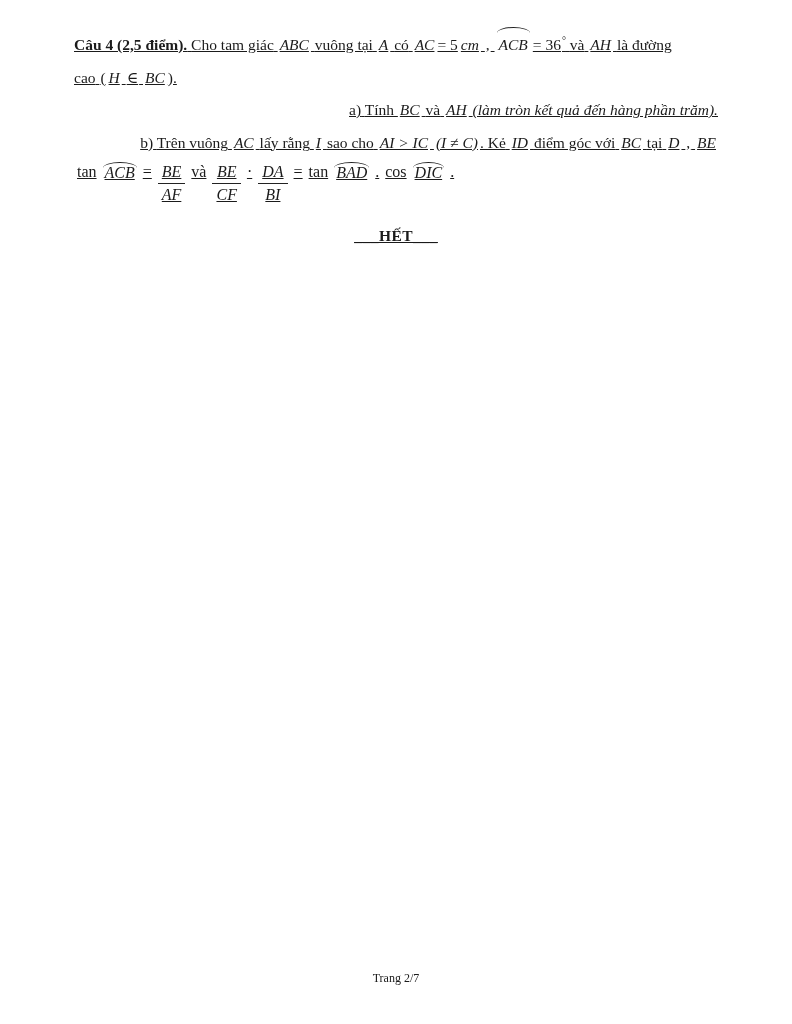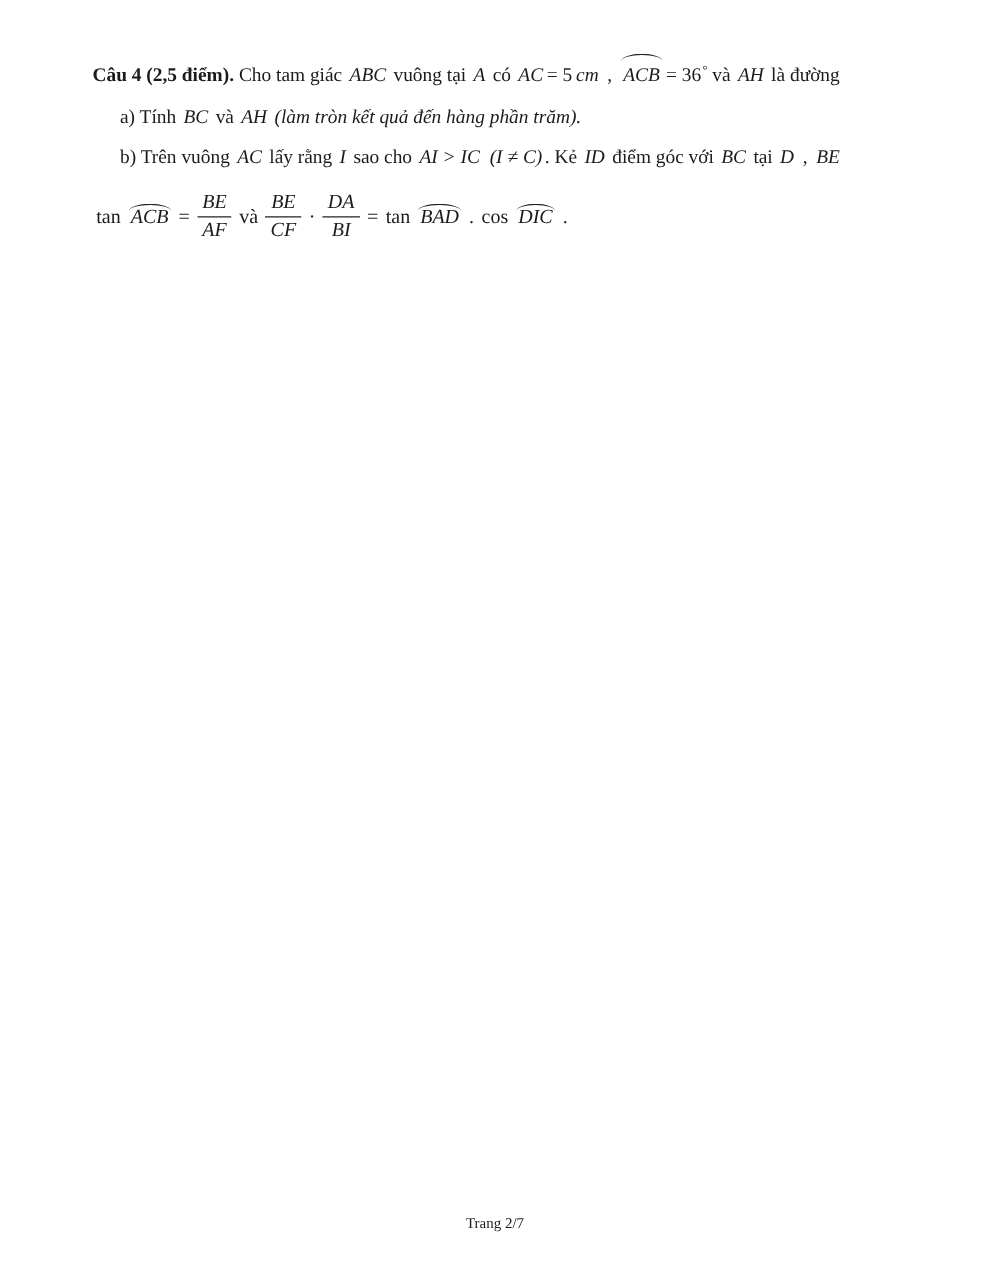--- a/index.html
+++ b/index.html
@@ -1,37 +1,37 @@
 <!DOCTYPE html>
 <html><head>
 <meta charset="utf-8">
 <style>
   html,body { margin:0; padding:0; background:#ffffff; }
   .page {
     position:relative; width:792px; height:1024px; background:#ffffff;
     font-family:"Liberation Serif","DejaVu Serif",serif;
     color:#1b1b1b; overflow:hidden;
   }
-  .content { position:absolute; left:74px; top:44px; width:644px; }
+  .content { position:absolute; left:74px; top:28px; width:644px;text-decoration:underline; }
   .line { font-size:15.5px; line-height:32.5px; white-space:nowrap; }
-  .indent { padding-left:22px; }
+  .indent { padding-left:22px;text-align:right; }
   .lbl { font-weight:bold; }
   .m { font-style:italic; margin:0 2px; }
   .it { font-style:italic; }
   .sym { font-style:normal; margin:0 1px; }
   
   .hat { position:relative; display:inline-block; font-style:italic; padding:1px 2px 0; margin:0 2px; }
   .hat::before {
     content:""; position:absolute; top:-1px; left:0; right:0; height:6px;
     border-top:1.4px solid #222222;
     border-radius:50% 50% 0 0 / 6px 6px 0 0;
   }
   
   .formula {
-    display:flex; align-items:center; font-size:16px; margin-top:4px;
+    display:flex; align-items:flex-start; font-size:16px; margin-top:4px;
     height:54px; white-space:nowrap;
   }
   .formula > span { margin:0 3px; }
   .frac { display:inline-block; text-align:center; font-style:italic; line-height:1.15; vertical-align:middle; }
   .frac .num { display:block; padding:0 4px 2px; border-bottom:1.2px solid #222222; }
   .frac .den { display:block; padding:2px 4px 0; }
   .op { font-style:normal; }
   .end-marker { text-align:center; font-weight:bold; font-size:15.5px; margin-top:10px; letter-spacing:0.5px; }
   .footer { position:absolute; top:971px; left:0; width:100%; text-align:center; font-size:12px; }
   sup.deg { font-size:10px; vertical-align:super; line-height:0; }
@@ -50,20 +50,26 @@
       <span class="m">A</span>
       <span>có</span>
       <span class="m">AC</span><span class="sym">= 5</span><span class="m">cm</span>
       <span class="sym">,</span>
       <span class="hat">ACB</span><span class="sym">= 36</span><sup class="deg">°</sup>
       <span>và</span>
       <span class="m">AH</span>
       <span>là đường</span>
     </div>
 
+    <div class="line">
+      <span>cao</span>
+      <span class="sym">(</span><span class="m">H</span>
+      <span class="sym">∈</span>
+      <span class="m">BC</span><span class="sym">).</span>
+    </div>
 
     <div class="line indent">
       <span>a)</span>
       <span>Tính</span>
       <span class="m">BC</span>
       <span>và</span>
       <span class="m">AH</span>
       <span class="it">(làm tròn kết quả đến hàng phần trăm).</span>
     </div>
 
@@ -106,16 +112,17 @@
         </span>
       <span class="op">=</span>
       <span class="op">tan</span>
       <span class="hat">BAD</span>
       <span class="op">.</span>
       <span class="op">cos</span>
       <span class="hat">DIC</span>
       <span class="op">.</span>
     </div>
 
+    <div class="end-marker">___HẾT___</div>
   </div>
 
   <div class="footer">Trang 2/7</div>
 </div>
 
 </body></html>

